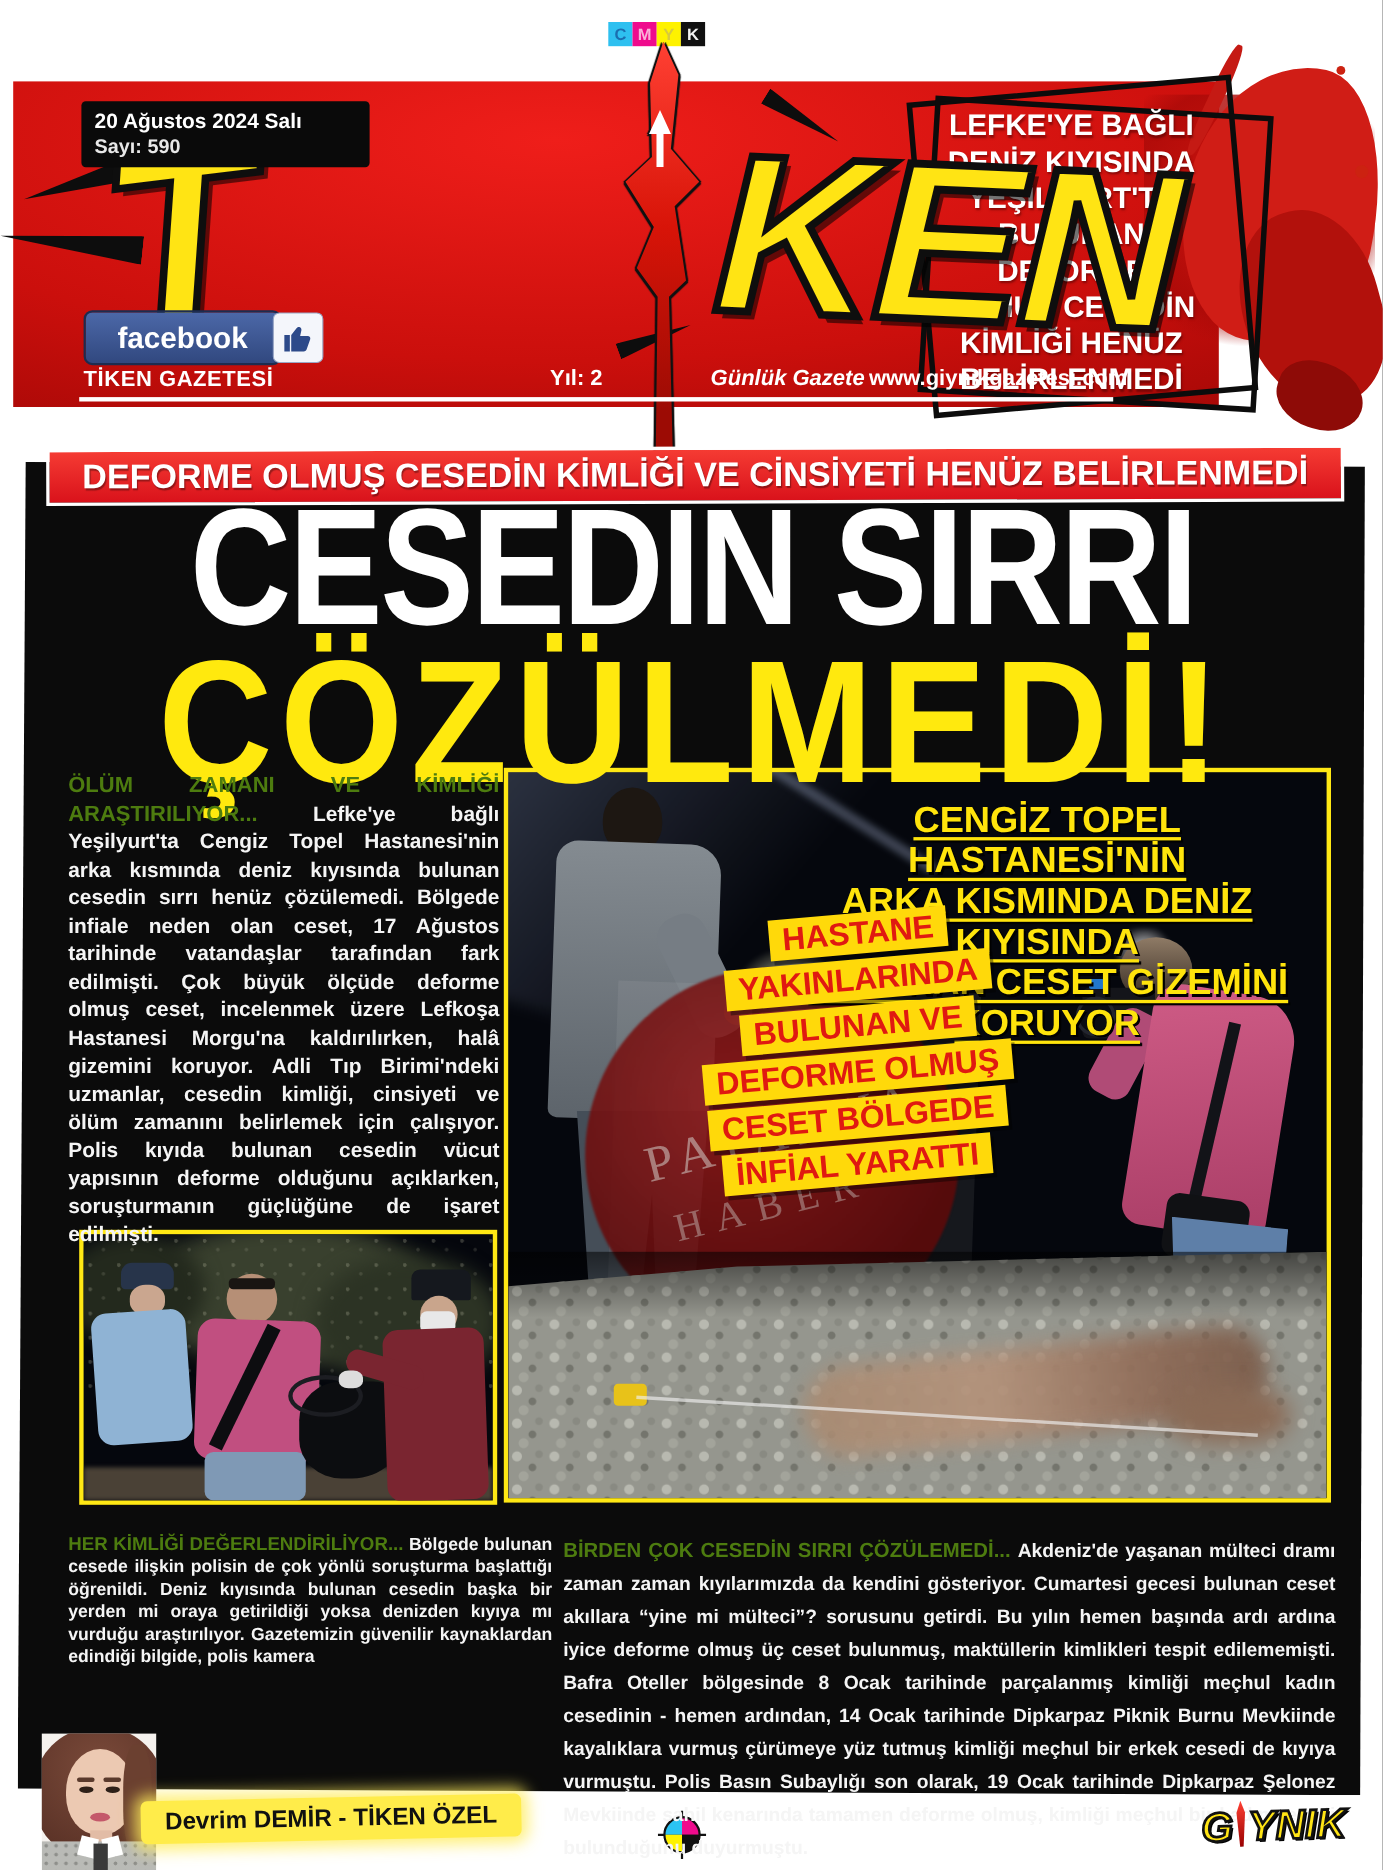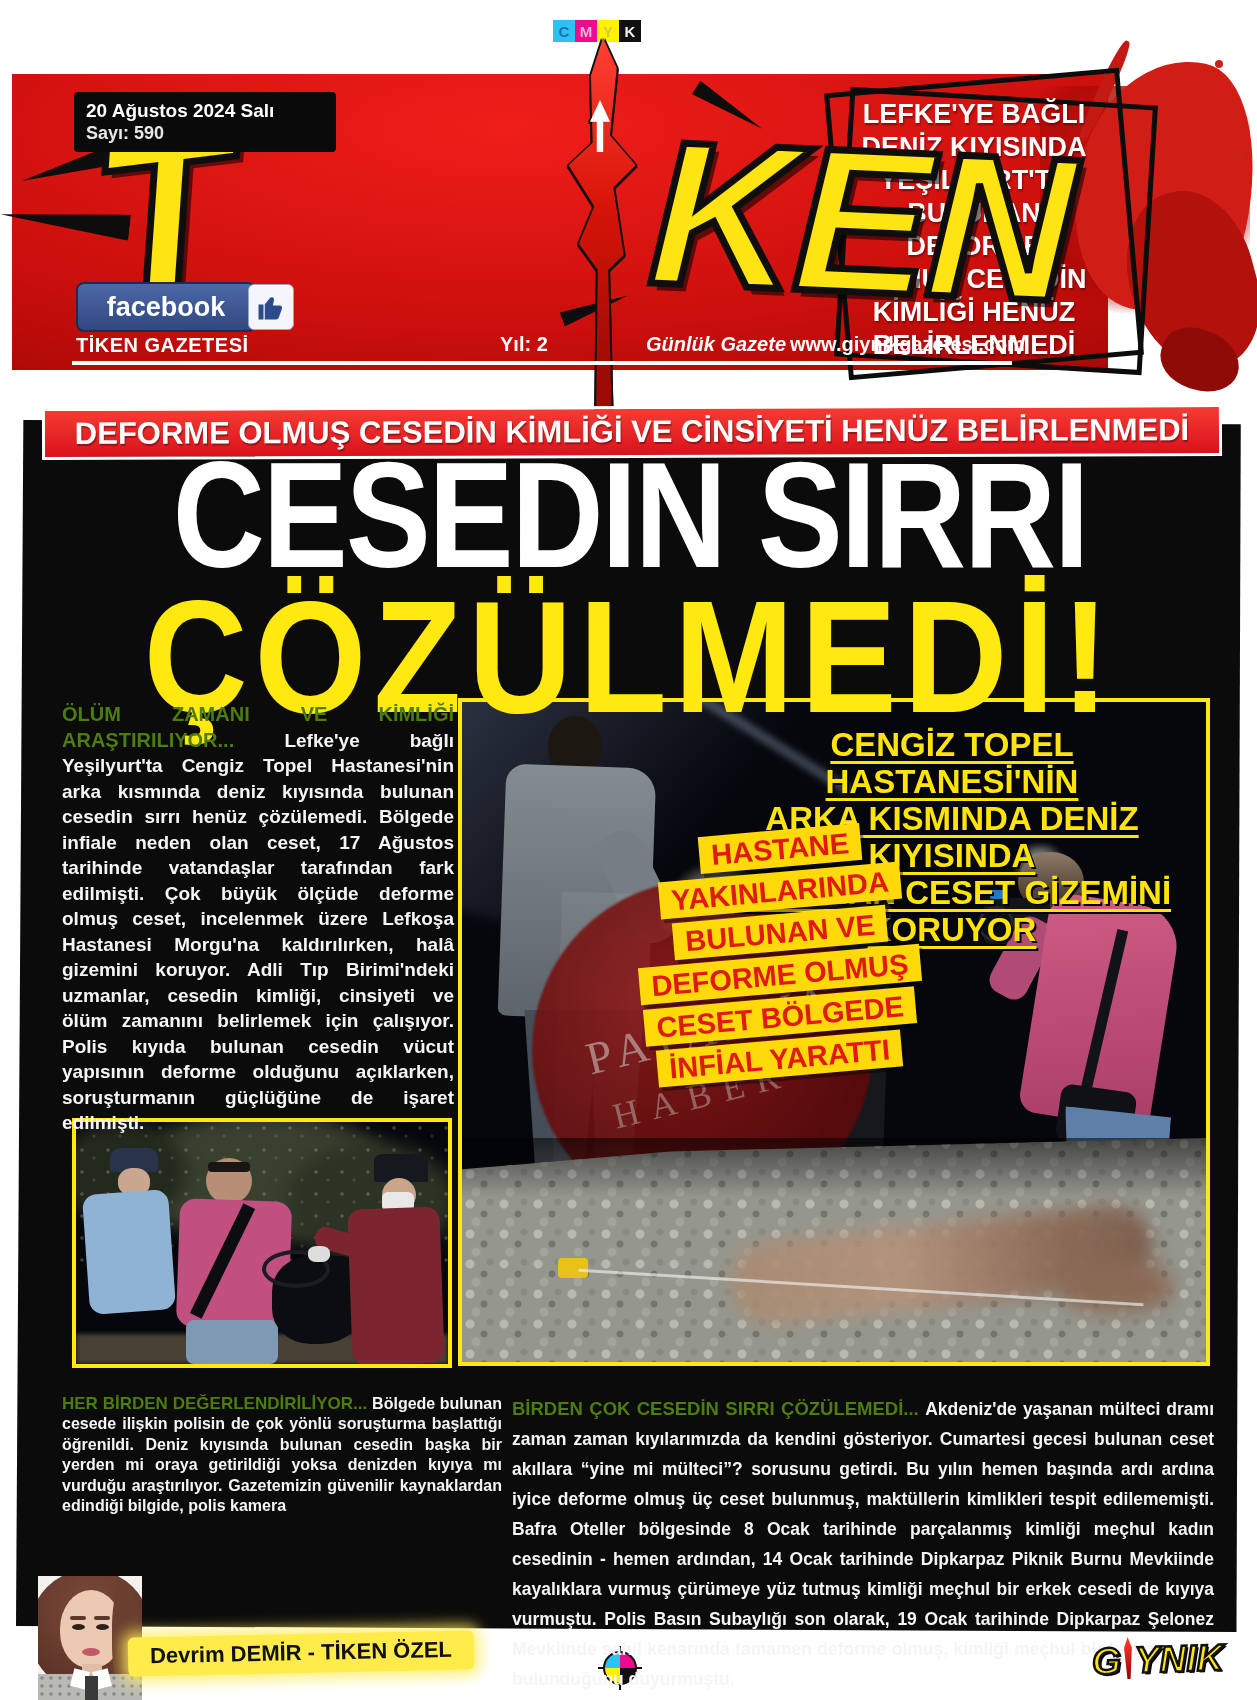--- a/index.html
+++ b/index.html
@@ -251,21 +251,21 @@
 
   <div class="ab" style="left:298px;top:32px;width:54px;height:28px;background:#15181e;border-radius:8px 8px 2px 2px;"></div>
   <div class="ab" style="left:306px;top:56px;width:34px;height:34px;background:#c9a58c;border-radius:50%;"></div>
   <div class="ab" style="left:306px;top:70px;width:32px;height:20px;background:#e8e8e8;border-radius:6px;"></div>
   <div class="ab" style="left:274px;top:86px;width:92px;height:156px;background:#7a2530;border-radius:14px;transform:rotate(-2deg);"></div>
   <div class="ab" style="left:238px;top:112px;width:72px;height:22px;background:#7a2530;border-radius:10px;transform:rotate(16deg);"></div>
   <div class="ab" style="left:232px;top:124px;width:22px;height:16px;background:#ddd;border-radius:40%;"></div>
 </div>
 
 <div class="ab art art-botleft">
-  <span class="lead">HER BİRDEN DEĞERLENDİRİLİYOR... </span><span>Bölgede bulunan cesede ilişkin polisin de çok yönlü soruşturma başlattığı öğrenildi. Deniz kıyısında bulunan cesedin başka bir yerden mi oraya getirildiği yoksa denizden kıyıya mı vurduğu araştırılıyor. Gazetemizin güvenilir kaynaklardan edindiği bilgide, polis kamera</span>
+  <span class="lead">HER KİMLİĞİ DEĞERLENDİRİLİYOR... </span><span>Bölgede bulunan cesede ilişkin polisin de çok yönlü soruşturma başlattığı öğrenildi. Deniz kıyısında bulunan cesedin başka bir yerden mi oraya getirildiği yoksa denizden kıyıya mı vurduğu araştırılıyor. Gazetemizin güvenilir kaynaklardan edindiği bilgide, polis kamera</span>
 </div>
 
 <div class="ab art art-botright">
   <span class="lead">BİRDEN ÇOK CESEDİN SIRRI ÇÖZÜLEMEDİ... </span><span>Akdeniz'de yaşanan mülteci dramı zaman zaman kıyılarımızda da kendini gösteriyor. Cumartesi gecesi bulunan ceset akıllara “yine mi mülteci”? sorusunu getirdi. Bu yılın hemen başında ardı ardına iyice deforme olmuş üç ceset bulunmuş, maktüllerin kimlikleri tespit edilememişti. Bafra Oteller bölgesinde 8 Ocak tarihinde parçalanmış kimliği meçhul kadın cesedinin - hemen ardından, 14 Ocak tarihinde Dipkarpaz Piknik Burnu Mevkiinde kayalıklara vurmuş çürümeye yüz tutmuş kimliği meçhul bir erkek cesedi de kıyıya vurmuştu. Polis Basın Subaylığı son olarak, 19 Ocak tarihinde Dipkarpaz Şelonez Mevkiinde sahil kenarında tamamen deforme olmuş, kimliği meçhul bir kadın cesedi bulunduğunu duyurmuştu.</span>
 </div>
 
 <div class="ab" style="left:38px;top:1576px;width:104px;height:124px;background:#f5f2ee;overflow:hidden;z-index:4;">
   <div class="ab" style="left:-8px;top:-6px;width:120px;height:122px;background:radial-gradient(circle at 50% 30%,#7a4a3a,#5d3428 75%);border-radius:48%;"></div>
   <div class="ab" style="left:22px;top:14px;width:62px;height:78px;background:#ecc9b2;border-radius:50% 50% 46% 46%;"></div>
   <div class="ab" style="left:74px;top:10px;width:26px;height:100px;background:#6b4030;border-radius:40%;"></div>

